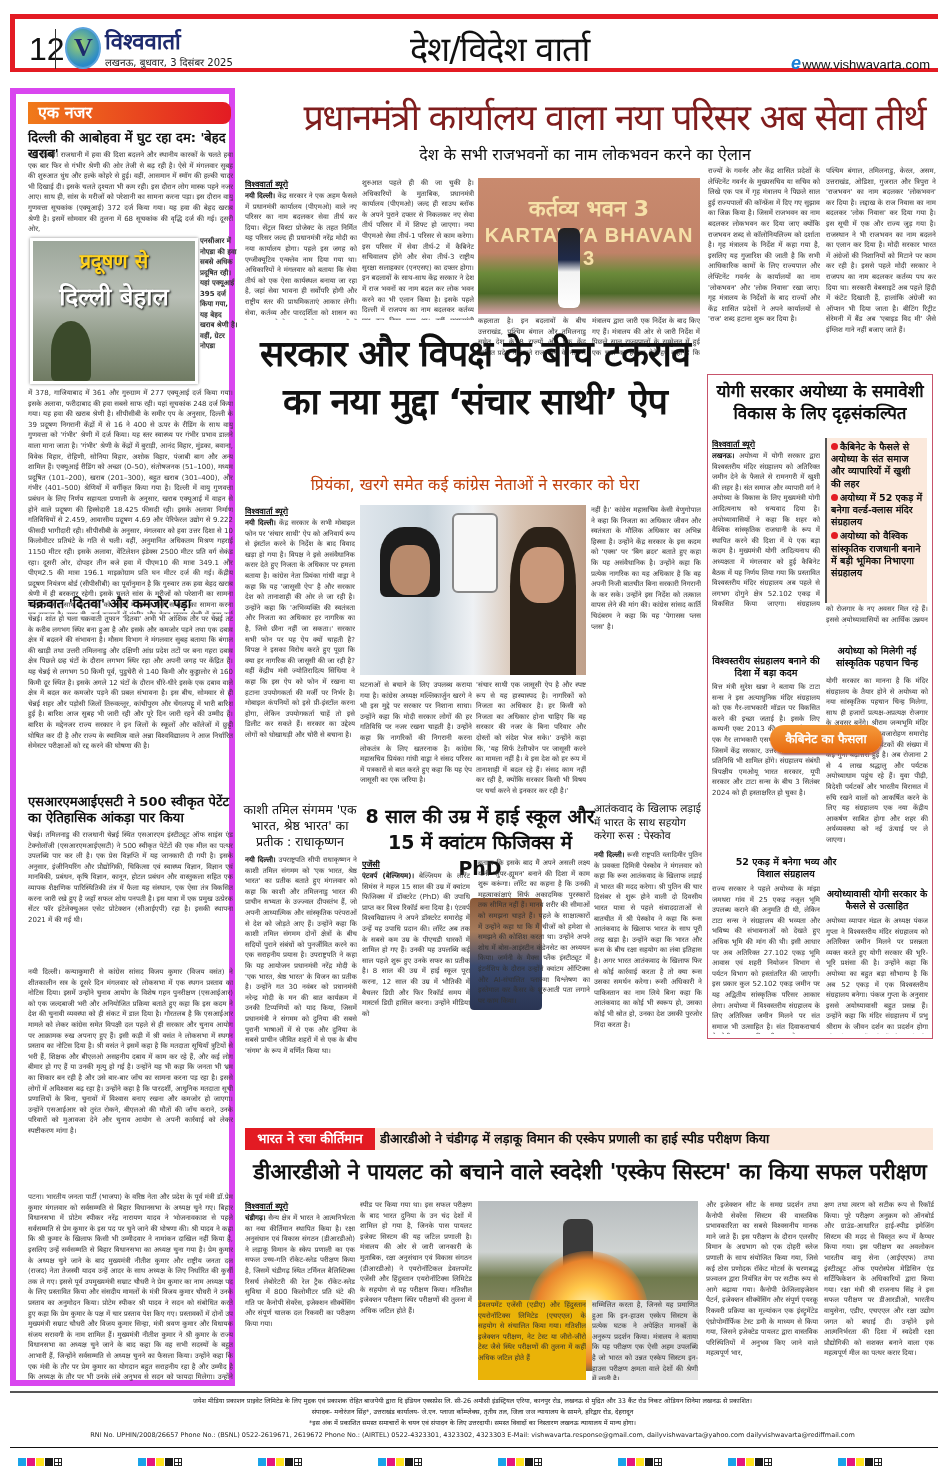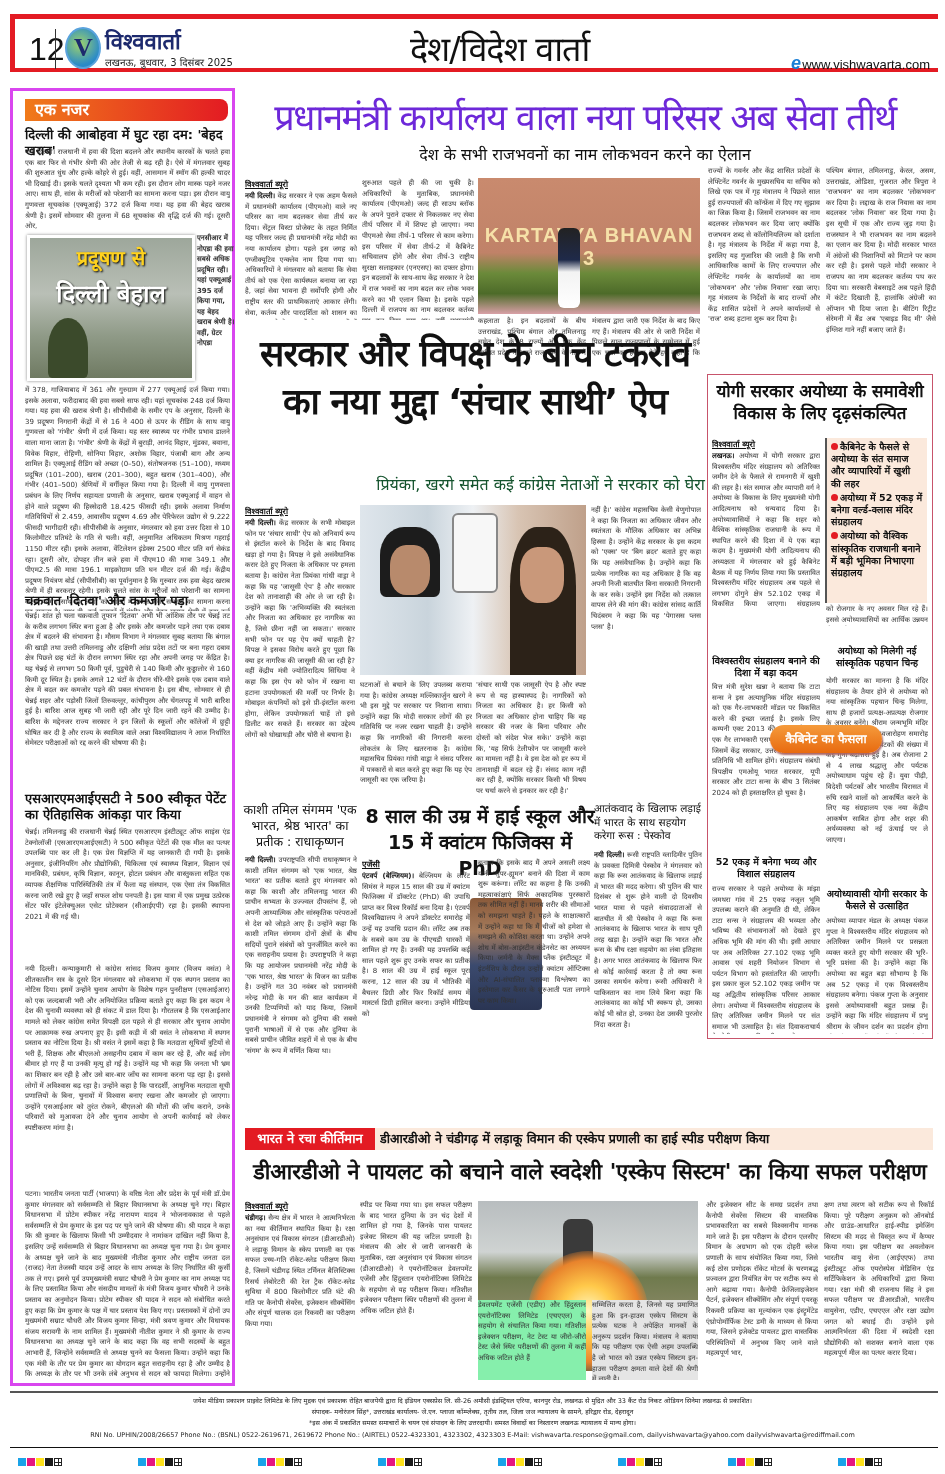--- a/index.html
+++ b/index.html
@@ -8,42 +8,42 @@
 .pgno{position:absolute;left:14px;top:12px;font:32px "Liberation Sans",sans-serif;color:#111}
 .pgsep{position:absolute;left:40px;top:10px;width:1px;height:40px;background:#333}
 .logo{position:absolute;left:50px;top:8px;width:36px;height:42px;border-radius:50%;background:radial-gradient(circle at 40% 40%,#9fd36a,#2a8ac8 70%);border:2px solid #5aa3dd}
 .logo span{position:absolute;left:7px;top:4px;font:bold 26px "Liberation Serif",serif;color:#1d2a6e}
 .brand{position:absolute;left:90px;top:6px;font:bold 22px "DejaVu Sans",sans-serif;color:#1d2a6e}
 .brand-sub{position:absolute;left:90px;top:36px;font:10px "DejaVu Sans",sans-serif;color:#222}
 .section-title{position:absolute;left:395px;top:6px;font:34px "DejaVu Sans",sans-serif;color:#111;letter-spacing:-1px}
 .site{position:absolute;right:8px;top:34px;font:13px "Liberation Sans",sans-serif;color:#111}
 .site .ie{color:#1a7fd6;font-weight:bold;font-size:18px;font-style:italic;margin-right:1px}
 
-.leftcol{position:absolute;left:10px;top:88px;width:225px;height:1298px;border:3px solid #d946ef}
+.leftcol{position:absolute;left:10px;top:88px;width:225px;height:1298px;border:6px solid #d946ef}
 .ek{position:absolute;left:12px;top:8px;width:203px;height:22px;background:linear-gradient(90deg,#f07a1a,#e31b23);border-radius:0 8px 8px 0;color:#fff;font:bold 16px "DejaVu Sans",sans-serif;padding:0 10px;line-height:22px}
 .lh{position:absolute;left:12px;width:205px;font:bold 13px "DejaVu Sans",sans-serif;color:#111;line-height:16px}
 .lt{position:absolute;left:12px;width:205px;font:7px "DejaVu Sans",sans-serif;color:#333;line-height:10.6px;text-align:justify;overflow:hidden}
 .pollimg{position:absolute;left:14px;top:144px;width:168px;height:146px;background:linear-gradient(180deg,#9da79b 0%,#b9bfb6 40%,#8f9a87 70%,#6f7a62 100%);border:3px solid #fff;box-shadow:0 0 3px #888}
 .pollimg .t1{position:absolute;top:6px;left:0;width:100%;text-align:center;color:#ffd21e;font:bold 20px "DejaVu Sans",sans-serif;text-shadow:1px 1px 2px #000}
 .pollimg .t2{position:absolute;top:38px;left:0;width:100%;text-align:center;color:#fff;font:bold 24px "DejaVu Sans",sans-serif;text-shadow:1px 1px 2px #000}
 .pollimg .tree{position:absolute;left:18px;top:80px;width:40px;height:60px;background:#3b4a2b;border-radius:50% 50% 10% 10%}
 .sidetxt{position:absolute;left:184px;top:142px;width:38px;font:bold 7px "DejaVu Sans",sans-serif;line-height:10.5px;color:#333}
 
-.mainhl{position:absolute;left:245px;top:92px;width:680px;text-align:center;font:36px "DejaVu Sans",sans-serif;color:#6d28d9;letter-spacing:-1.5px}
+.mainhl{position:absolute;left:245px;top:92px;width:680px;text-align:right;font:36px "DejaVu Sans",sans-serif;color:#7f1d1d;letter-spacing:-1.5px}
 .mainsub{position:absolute;left:245px;top:143px;width:680px;text-align:center;font:16px "DejaVu Sans",sans-serif;color:#111}
 .col{position:absolute;font:7px "DejaVu Sans",sans-serif;color:#333;line-height:10.6px;text-align:justify;overflow:hidden}
 .byline{font:bold 8px "DejaVu Sans",sans-serif;color:#111;text-decoration:underline;display:block;margin-bottom:2px}
 .place{font-weight:bold;color:#111}
 .kart{position:absolute;left:478px;top:178px;width:222px;height:136px;background:linear-gradient(180deg,#c98a6e 0%,#c08268 55%,#6b8a3a 70%,#4d6b29 85%,#d9a0a7 100%)}
 .kart .hi{position:absolute;top:14px;width:100%;text-align:center;font:bold 22px "DejaVu Sans",sans-serif;color:#f6e1a8}
 .kart .en{position:absolute;top:46px;width:100%;text-align:center;font:bold 20px "Liberation Sans",sans-serif;color:#f6e1a8;letter-spacing:1px}
 .kart .man{position:absolute;left:80px;top:50px;width:22px;height:80px;background:linear-gradient(180deg,#222 0%,#1f2a4a 40%,#f3f3f3 55%,#fff 100%);border-radius:6px}
 
 .hl2{position:absolute;left:245px;top:330px;width:460px;text-align:center;font:bold 36px "DejaVu Sans",sans-serif;color:#111;line-height:48px;letter-spacing:-1px}
-.sub2{position:absolute;left:245px;top:473px;width:460px;text-align:right;font:16px "DejaVu Sans",sans-serif;color:#14532d}
+.sub2{position:absolute;left:245px;top:473px;width:460px;text-align:center;font:16px "DejaVu Sans",sans-serif;color:#c2410c}
 .cimg{position:absolute;left:360px;top:505px;width:226px;height:170px;background:linear-gradient(90deg,#dfe6ec 0%,#c9d4dc 30%,#eef1f4 50%,#d8c4b3 70%,#bfa08a 100%)}
 .cimg .p1{position:absolute;left:20px;top:22px;width:60px;height:70px;background:#1c1c1c;border-radius:40% 40% 10% 10%}
 .cimg .p1f{position:absolute;left:30px;top:40px;width:40px;height:50px;background:#b88a6c;border-radius:40%}
 .cimg .p2{position:absolute;left:150px;top:22px;width:66px;height:148px;background:#2c2218;border-radius:40% 40% 0 0}
 .cimg .p2f{position:absolute;left:160px;top:42px;width:44px;height:56px;background:#c9987a;border-radius:40%}
 .cimg .phone{position:absolute;left:92px;top:8px;width:46px;height:80px;background:#f7f7f7;border:2px solid #888;border-radius:6px}
 
 .yogibox{position:absolute;left:707px;top:374px;width:226px;height:665px;border:1px solid #c7546b}
 .yhl{position:absolute;left:710px;top:380px;width:220px;text-align:center;font:bold 17px "DejaVu Sans",sans-serif;color:#111;line-height:22px}
 .bullets{position:absolute;left:825px;top:438px;width:102px;height:165px;background:#fbe9dc;border-left:2px solid #555;padding:3px 4px}
@@ -108,20 +108,21 @@
 
 <div class="mainhl">प्रधानमंत्री कार्यालय वाला नया परिसर अब सेवा तीर्थ</div>
 <div class="mainsub">देश के सभी राजभवनों का नाम लोकभवन करने का ऐलान</div>
 <div class="col" style="left:245px;top:178px;width:112px;height:142px">
   <span class="byline">विश्ववार्ता ब्यूरो</span>
   <span class="place">नयी दिल्ली।</span>
   <span>केंद्र सरकार ने एक अहम फैसले में प्रधानमंत्री कार्यालय (पीएमओ) वाले नए परिसर का नाम बदलकर सेवा तीर्थ कर दिया। सेंट्रल विस्टा प्रोजेक्ट के तहत निर्मित यह परिसर जल्द ही प्रधानमंत्री नरेंद्र मोदी का नया कार्यालय होगा। पहले इस जगह को एग्जीक्यूटिव एन्क्लेव नाम दिया गया था। अधिकारियों ने मंगलवार को बताया कि सेवा तीर्थ को एक ऐसा कार्यस्थल बनाया जा रहा है, जहां सेवा भावना ही सर्वोपरि होगी और राष्ट्रीय स्तर की प्राथमिकताएं आकार लेंगी। सेवा, कर्तव्य और पारदर्शिता को शासन का आधार बनाने के प्रयासों के तहत राज्यों में राज्यपालों के आवास के नाम राजभवन से बदलकर लोकभवन करने की</span>
 </div>
 <div class="col" style="left:362px;top:178px;width:112px;height:142px">शुरुआत पहले ही की जा चुकी है। अधिकारियों के मुताबिक, प्रधानमंत्री कार्यालय (पीएमओ) जल्द ही साउथ ब्लॉक के अपने पुराने दफ्तर से निकलकर नए सेवा तीर्थ परिसर में में शिफ्ट हो जाएगा। नया पीएमओ सेवा तीर्थ-1 परिसर से काम करेगा। इस परिसर में सेवा तीर्थ-2 में कैबिनेट सचिवालय होंगे और सेवा तीर्थ-3 राष्ट्रीय सुरक्षा सलाहकार (एनएसए) का दफ्तर होगा। इन बदलावों के साथ-साथ केंद्र सरकार ने देश में राज भवनों का नाम बदल कर लोक भवन करने का भी एलान किया है। इसके पहले दिल्ली में राजपथ का नाम बदलकर कर्तव्य पथ कर दिया गया था। वहीं प्रधानमंत्री आवास अब लोक कल्याण मार्ग</div>
 <div class="kart">
+  <div class="hi">कर्तव्य भवन 3</div>
   <div class="en">KARTAVYA BHAVAN 3</div>
   <div class="man"></div>
 </div>
 <div class="col" style="left:478px;top:316px;width:108px;height:40px">कहलाता है। इन बदलावों के बीच उत्तराखंड, पश्चिम बंगाल और तमिलनाडु समेत देश के 8 राज्यों और एक केंद्र शासित प्रदेश ने अपने राजभवनों के नाम में बदलाव किया गया है। यह बदलाव गृह</div>
 <div class="col" style="left:592px;top:316px;width:108px;height:40px">मंत्रालय द्वारा जारी एक निर्देश के बाद किए गए हैं। मंत्रालय की ओर से जारी निर्देश में पिछले साल राज्यपालों के सम्मेलन में हुई एक चर्चा का हवाला देते हुए कहा है कि राजभवन नाम औपनिवेशिक मानसिकता को दर्शाता है।</div>
 <div class="col" style="left:708px;top:166px;width:112px;height:200px">राज्यों के गवर्नर और केंद्र शासित प्रदेशों के लेफ्टिनेंट गवर्नर के मुख्यसचिव या सचिव को लिखे एक पत्र में गृह मंत्रालय ने पिछले साल हुई राज्यपालों की कॉन्फ्रेंस में दिए गए सुझाव का जिक्र किया है। जिसमें राजभवन का नाम बदलकर लोकभवन कर दिया जाए क्योंकि राजभवन शब्द से कॉलोनियलिज्म को दर्शाता है। गृह मंत्रालय के निर्देश में कहा गया है, इसलिए यह गुजारिश की जाती है कि सभी आधिकारिक कामों के लिए राज्यपाल और लेफ्टिनेंट गवर्नर के कार्यालयों का नाम 'लोकभवन' और 'लोक निवास' रखा जाए। गृह मंत्रालय के निर्देशों के बाद राज्यों और केंद्र शासित प्रदेशों ने अपने कार्यालयों से 'राज' शब्द हटाना शुरू कर दिया है।</div>
 <div class="col" style="left:826px;top:166px;width:110px;height:200px">पश्चिम बंगाल, तमिलनाडु, केरल, असम, उत्तराखंड, ओडिशा, गुजरात और त्रिपुरा ने 'राजभवन' का नाम बदलकर 'लोकभवन' कर दिया है। लद्दाख के राज निवास का नाम बदलकर 'लोक निवास' कर दिया गया है। इस सूची में एक और राज्य जुड़ गया है। राजस्थान ने भी राजभवन का नाम बदलने का एलान कर दिया है। मोदी सरकार भारत में अंग्रेजों की निशानियों को मिटाने पर काम कर रही है। इससे पहले मोदी सरकार ने राजपथ का नाम बदलकर कर्तव्य पथ कर दिया था। सरकारी वेबसाइटें अब पहले हिंदी में कंटेंट दिखाती हैं, हालांकि अंग्रेजी का ऑप्शन भी दिया जाता है। बीटिंग रिट्रीट सेरेमनी में बैंड अब 'एबाइड विद मी' जैसे इंग्लिश गाने नहीं बजाए जाते हैं।</div>
 
 <div class="hl2">सरकार और विपक्ष के बीच टकराव का नया मुद्दा ‘संचार साथी’ ऐप</div>
 <div class="sub2">प्रियंका, खरगे समेत कई कांग्रेस नेताओं ने सरकार को घेरा</div>
@@ -174,40 +175,40 @@
   <div><span class="dot"></span><span>अयोध्या में 52 एकड़ में बनेगा वर्ल्ड-क्लास मंदिर संग्रहालय</span></div>
   <div><span class="dot"></span><span>अयोध्या को वैश्विक सांस्कृतिक राजधानी बनाने में बड़ी भूमिका निभाएगा संग्रहालय</span></div>
 </div>
 <div class="col" style="left:826px;top:604px;width:102px;height:22px">को रोजगार के नए अवसर मिल रहे हैं। इससे अयोध्यावासियों का आर्थिक उन्नयन हो रहा है।</div>
 <div class="col" style="left:712px;top:612px;width:108px;height:36px"></div>
 <div class="subh" style="left:712px;top:655px;width:108px">विश्वस्तरीय संग्रहालय बनाने की दिशा में बड़ा कदम</div>
 <div class="col" style="left:712px;top:682px;width:108px;height:170px">वित्त मंत्री सुरेश खन्ना ने बताया कि टाटा सन्स ने इस अत्याधुनिक मंदिर संग्रहालय को एक गैर-लाभकारी मॉडल पर विकसित करने की इच्छा जताई है। इसके लिए कम्पनी एक्ट 2013 की धारा 8 के तहत एक गैर लाभकारी एसपीवी बनाया जाएगा, जिसमें केंद्र सरकार, उत्तर प्रदेश सरकार के प्रतिनिधि भी शामिल होंगे। संग्रहालय संबंधी त्रिपक्षीय एमओयू भारत सरकार, यूपी सरकार और टाटा सन्स के बीच 3 सितंबर 2024 को ही हस्ताक्षरित हो चुका है।</div>
 <div class="subh" style="left:826px;top:645px;width:102px">अयोध्या को मिलेगी नई सांस्कृतिक पहचान चिन्ह</div>
 <div class="col" style="left:826px;top:676px;width:102px;height:206px">योगी सरकार का मानना है कि मंदिर संग्रहालय के तैयार होने से अयोध्या को नया सांस्कृतिक पहचान चिन्ह मिलेगा, साथ ही हजारों प्रत्यक्ष-अप्रत्यक्ष रोजगार के अवसर बनेंगे। श्रीराम जन्मभूमि मंदिर में प्राण प्रतिष्ठा और ध्वजारोहण समारोह के बाद अयोध्या में पर्यटकों की संख्या में कई गुना बढ़ोत्तरी हुई है। अब रोजाना 2 से 4 लाख श्रद्धालु और पर्यटक अयोध्याधाम पहुंच रहे हैं। युवा पीढ़ी, विदेशी पर्यटकों और भारतीय विरासत में रुचि रखने वालों को आकर्षित करने के लिए यह संग्रहालय एक नया केंद्रीय आकर्षण साबित होगा और शहर की अर्थव्यवस्था को नई ऊंचाई पर ले जाएगा।</div>
 <div class="cab">कैबिनेट का फैसला</div>
-<div class="subh" style="left:712px;top:856px;width:108px">52 एकड़ में बनेगा भव्य और विशाल संग्रहालय</div>
+<div class="subh" style="left:732px;top:856px;width:108px">52 एकड़ में बनेगा भव्य और विशाल संग्रहालय</div>
 <div class="col" style="left:712px;top:884px;width:108px;height:150px">राज्य सरकार ने पहले अयोध्या के मांझा जमथरा गांव में 25 एकड़ नजूल भूमि उपलब्ध कराने की अनुमति दी थी, लेकिन टाटा सन्स ने संग्रहालय की भव्यता और भविष्य की संभावनाओं को देखते हुए अधिक भूमि की मांग की थी। इसी आधार पर अब अतिरिक्त 27.102 एकड़ भूमि आवास एवं शहरी नियोजन विभाग से पर्यटन विभाग को हस्तांतरित की जाएगी। इस प्रकार कुल 52.102 एकड़ जमीन पर यह अद्वितीय सांस्कृतिक परिसर आकार लेगा। अयोध्या में विश्वस्तरीय संग्रहालय के लिए अतिरिक्त जमीन मिलने पर संत समाज भी उत्साहित है। संत दिवाकराचार्य ने योगी सरकार की तारीफ करते हुए कहा कि अयोध्या के गौरव को पुनर्स्थापित करने के लिए मुख्यमंत्री योगी आदित्यनाथ ने जो कर रहे हैं वो अतुलनीय है। उन्होंने कहा कि अयोध्या में पर्यटक बढ़ने से लोगों</div>
 <div class="subh" style="left:826px;top:888px;width:102px">अयोध्यावासी योगी सरकार के फैसले से उत्साहित</div>
 <div class="col" style="left:826px;top:916px;width:102px;height:118px">अयोध्या व्यापार मंडल के अध्यक्ष पंकज गुप्ता ने विश्वस्तरीय मंदिर संग्रहालय को अतिरिक्त जमीन मिलने पर प्रसन्नता व्यक्त करते हुए योगी सरकार की भूरि-भूरि प्रशंसा की है। उन्होंने कहा कि अयोध्या का बहुत बड़ा सौभाग्य है कि अब 52 एकड़ में एक विश्वस्तरीय संग्रहालय बनेगा। पंकज गुप्ता के अनुसार इससे अयोध्यावासी बहुत प्रसन्न हैं। उन्होंने कहा कि मंदिर संग्रहालय में प्रभु श्रीराम के जीवन दर्शन का प्रदर्शन होगा जो बड़ी संख्या में पर्यटकों को अपनी ओर खींचेगा। पर्यटकों की संख्या बढ़ने से स्थानीय लोगों के लिए रोजगार के अवसर भी बढ़ेंगे। उन्होंने कहा कि अयोध्यावासी योगी सरकार के इस फैसले से अत्यंत उत्साहित हैं।</div>
 
 <div class="bannerrow"></div>
 <div class="bannerred">भारत ने रचा कीर्तिमान</div>
 <div class="bannertxt">डीआरडीओ ने चंडीगढ़ में लड़ाकू विमान की एस्केप प्रणाली का हाई स्पीड परीक्षण किया</div>
 <div class="drdohl">डीआरडीओ ने पायलट को बचाने वाले स्वदेशी 'एस्केप सिस्टम' का किया सफल परीक्षण</div>
 <div class="col" style="left:245px;top:1200px;width:110px;height:180px">
   <span class="byline">विश्ववार्ता ब्यूरो</span>
   <span class="place">चंडीगढ़।</span>
   <span>सैन्य क्षेत्र में भारत ने आत्मनिर्भरता का नया कीर्तिमान स्थापित किया है। रक्षा अनुसंधान एवं विकास संगठन (डीआरडीओ) ने लड़ाकू विमान के स्केप प्रणाली का एक सफल उच्च-गति रॉकेट-स्लेड परीक्षण किया है, जिसमें चंडीगढ़ स्थित टर्मिनल बैलिस्टिक्स रिसर्च लेबोरेटरी की रेल ट्रैक रॉकेट-स्लेड सुविधा में 800 किलोमीटर प्रति घंटे की गति पर कैनोपी सेवरेंस, इजेक्शन सीक्वेंसिंग और संपूर्ण चालक दल रिकवरी का परीक्षण किया गया।</span>
 </div>
 <div class="col" style="left:360px;top:1200px;width:112px;height:180px">स्पीड पर किया गया था। इस सफल परीक्षण के बाद भारत दुनिया के उन चंद देशों में शामिल हो गया है, जिनके पास पायलट इजेक्ट सिस्टम की यह जटिल प्रणाली है। मंत्रालय की ओर से जारी जानकारी के मुताबिक, रक्षा अनुसंधान एवं विकास संगठन (डीआरडीओ) ने एयरोनॉटिकल डेवलपमेंट एजेंसी और हिंदुस्तान एयरोनॉटिक्स लिमिटेड के सहयोग से यह परीक्षण किया। गतिशील इजेक्शन परीक्षण स्थिर परीक्षणों की तुलना में अधिक जटिल होते हैं।</div>
 <div class="drdoimg">
   <div class="jet"></div>
   <div class="fire"></div>
 </div>
-<div class="col" style="left:478px;top:1300px;width:108px;height:80px;background:#86efac">डेवलपमेंट एजेंसी (एडीए) और हिंदुस्तान एयरोनॉटिक्स लिमिटेड (एचएएल) के सहयोग से संचालित किया गया। गतिशील इजेक्शन परीक्षण, नेट टेस्ट या जीरो-जीरो टेस्ट जैसे स्थिर परीक्षणों की तुलना में कहीं अधिक जटिल होते हैं</div>
+<div class="col" style="left:478px;top:1300px;width:108px;height:80px;background:#eab308">डेवलपमेंट एजेंसी (एडीए) और हिंदुस्तान एयरोनॉटिक्स लिमिटेड (एचएएल) के सहयोग से संचालित किया गया। गतिशील इजेक्शन परीक्षण, नेट टेस्ट या जीरो-जीरो टेस्ट जैसे स्थिर परीक्षणों की तुलना में कहीं अधिक जटिल होते हैं</div>
 <div class="col" style="left:592px;top:1300px;width:106px;height:80px;background:#e5e5e5">सम्मिलित करता है, जिनसे यह प्रमाणित हुआ कि इन-हाउस एस्केप सिस्टम के प्रत्येक घटक ने अपेक्षित मानकों के अनुरूप प्रदर्शन किया। मंत्रालय ने बताया कि यह परीक्षण एक ऐसी अहम उपलब्धि है जो भारत को उन्नत एस्केप सिस्टम इन-हाउस परीक्षण क्षमता वाले देशों की श्रेणी में लाती है।</div>
 <div class="col" style="left:706px;top:1200px;width:112px;height:180px">और इजेक्शन सीट के समग्र प्रदर्शन तथा कैनोपी सेवरेंस सिस्टम की वास्तविक प्रभावकारिता का सबसे विश्वसनीय मानक माने जाते हैं। इस परीक्षण के दौरान एलसीए विमान के अग्रभाग को एक दोहरी स्लेज प्रणाली के साथ संयोजित किया गया, जिसे कई ठोस प्रणोदक रॉकेट मोटर्स के चरणबद्ध प्रज्वलन द्वारा नियंत्रित वेग पर सटीक रूप से आगे बढ़ाया गया। कैनोपी फ्रेजिलाइजेशन पैटर्न, इजेक्शन सीक्वेंसिंग और संपूर्ण एयरक्रू रिकवरी प्रक्रिया का मूल्यांकन एक इंस्ट्रूमेंटेड एंथ्रोपोमॉर्फिक टेस्ट डमी के माध्यम से किया गया, जिसने इजेक्टेड पायलट द्वारा वास्तविक परिस्थितियों में अनुभव किए जाने वाले महत्वपूर्ण भार,</div>
 <div class="col" style="left:824px;top:1200px;width:110px;height:180px">क्षण तथा त्वरण को सटीक रूप से रिकॉर्ड किया। पूरे परीक्षण अनुक्रम को ऑनबोर्ड और ग्राउंड-आधारित हाई-स्पीड इमेजिंग सिस्टम की मदद से विस्तृत रूप में कैप्चर किया गया। इस परीक्षण का अवलोकन भारतीय वायु सेना (आईएएफ) तथा इंस्टीट्यूट ऑफ एयरोस्पेस मेडिसिन एंड सर्टिफिकेशन के अधिकारियों द्वारा किया गया। रक्षा मंत्री श्री राजनाथ सिंह ने इस सफल परीक्षण पर डीआरडीओ, भारतीय वायुसेना, एडीए, एचएएल और रक्षा उद्योग जगत को बधाई दी। उन्होंने इसे आत्मनिर्भरता की दिशा में स्वदेशी रक्षा प्रौद्योगिकी को सशक्त बनाने वाला एक महत्वपूर्ण मील का पत्थर करार दिया।</div>
 
 <div class="footerline"></div>
 <div class="foot" style="top:1396px">जयेश मीडिया प्रकाशन प्राइवेट लिमिटेड के लिए मुद्रक एवं प्रकाशक रोहित बाजपेयी द्वारा दि इंडियन एक्सप्रेस लि. सी-26 अमौसी इंडस्ट्रियल एरिया, कानपुर रोड, लखनऊ से मुद्रित और 33 कैंट रोड निकट ओडियन सिनेमा लखनऊ से प्रकाशित।</div>
 <div class="foot" style="top:1407px">संपादक- मनोरंजन सिंह*, उत्तराखंड कार्यालय- जे.एन. प्लाजा कॉम्प्लेक्स, तृतीय तल, जिला जज न्यायालय के सामने, हरिद्वार रोड, देहरादून</div>
 <div class="foot" style="top:1418px">*इस अंक में प्रकाशित समस्त समाचारों के चयन एवं संपादन के लिए उत्तरदायी। समस्त विवादों का निस्तारण लखनऊ न्यायालय में मान्य होगा।</div>
 <div class="foot" style="top:1430px">RNI No. UPHIN/2008/26657 Phone No.: (BSNL) 0522-2619671, 2619672 Phone No.: (AIRTEL) 0522-4323301, 4323302, 4323303  E-Mail: vishwavarta.response@gmail.com,  dailyvishwavarta@yahoo.com dailyvishwavarta@rediffmail.com</div>
 <div class="footbot"></div>

